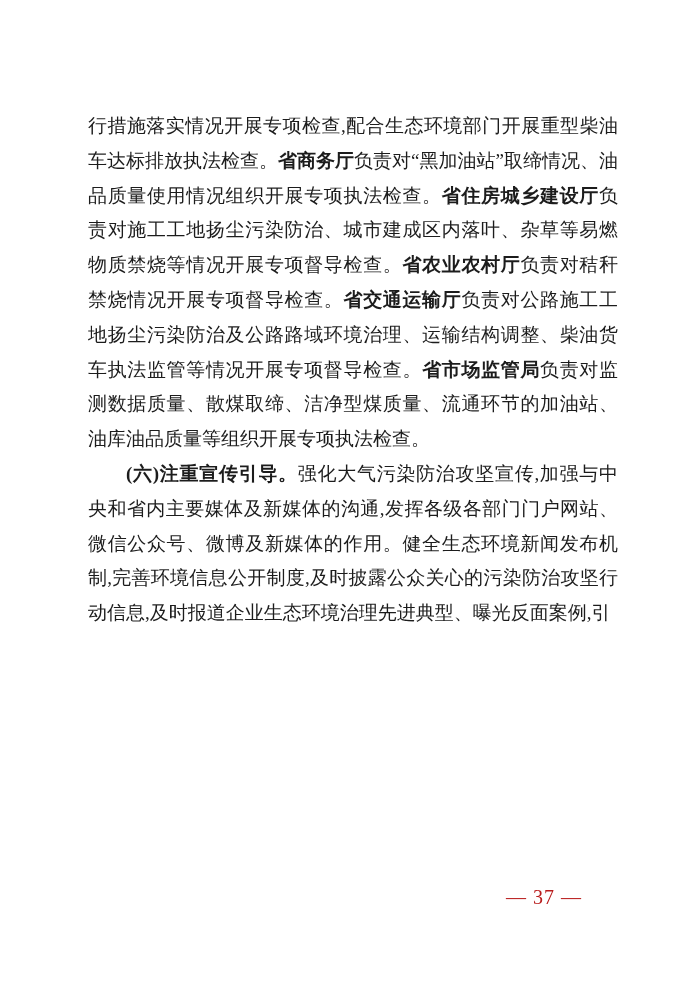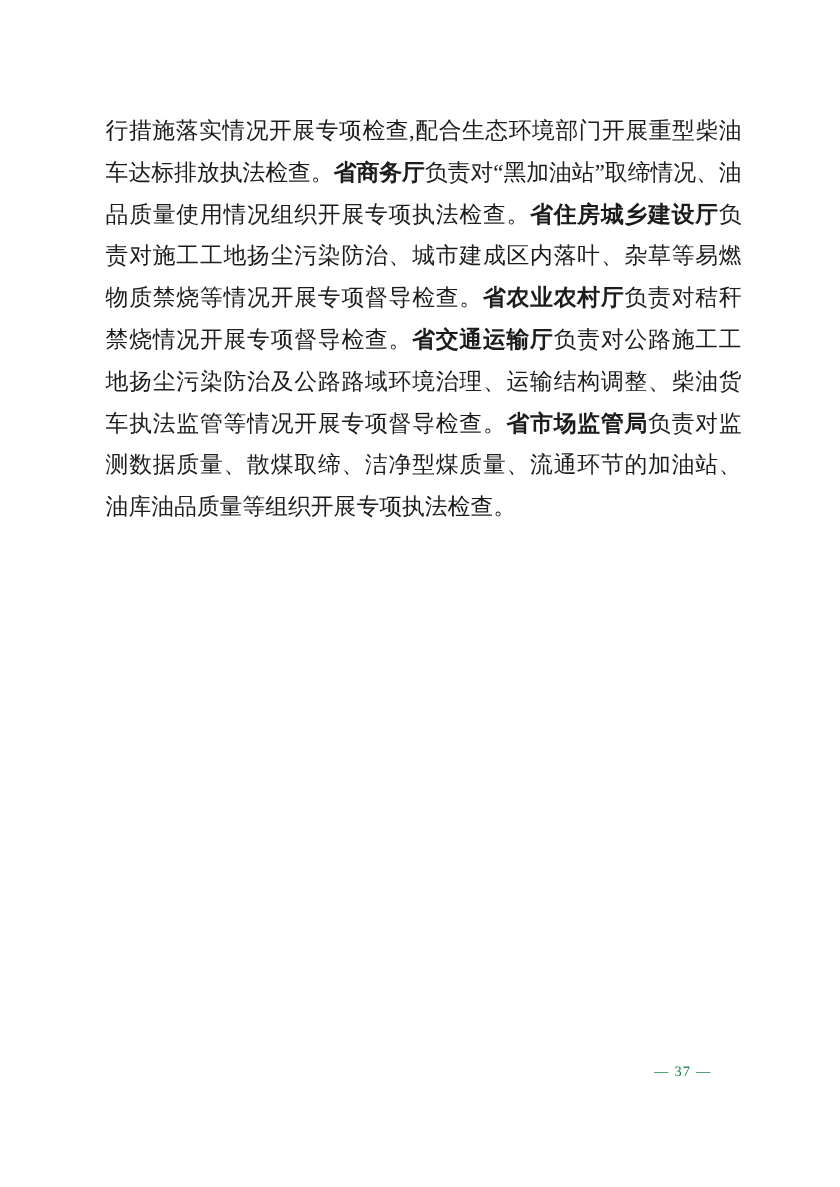--- a/index.html
+++ b/index.html
@@ -12,55 +12,58 @@
     width: 700px;
     height: 989px;
     background: #ffffff;
     font-family: "Liberation Serif", "DejaVu Serif", serif;
     color: #1c1c1c;
     overflow: hidden;
   }
   .text-block {
     position: absolute;
     left: 88px;
-    top: 93px;
+    top: 109px;
     width: 530px;
     font-size: 19px;
     line-height: 34.8px;
     text-align: justify;
   }
   .text-block p {
     margin: 0;
     padding: 0;
   }
   .text-block p.indent {
     text-indent: 2em;
   }
   .bold {
     font-weight: bold;
   }
   .page-number {
     position: absolute;
     top: 886px;
-    right: 107px;
-    font-size: 12px;
+    right: 118px;
+    font-size: 20px;
     letter-spacing: 1px;
-    color: #15803d;
+    color: #b91c1c;
   }
 </style>
 </head>
 <body>
 
 <div class="page">
 
   <div class="text-block">
 
     <p>
       <span>行措施落实情况开展专项检查,配合生态环境部门开展重型柴油车达标排放执法检查。</span><span class="bold">省商务厅</span><span>负责对“黑加油站”取缔情况、油品质量使用情况组织开展专项执法检查。</span><span class="bold">省住房城乡建设厅</span><span>负责对施工工地扬尘污染防治、城市建成区内落叶、杂草等易燃物质禁烧等情况开展专项督导检查。</span><span class="bold">省农业农村厅</span><span>负责对秸秆禁烧情况开展专项督导检查。</span><span class="bold">省交通运输厅</span><span>负责对公路施工工地扬尘污染防治及公路路域环境治理、运输结构调整、柴油货车执法监管等情况开展专项督导检查。</span><span class="bold">省市场监管局</span><span>负责对监测数据质量、散煤取缔、洁净型煤质量、流通环节的加油站、油库油品质量等组织开展专项执法检查。</span>
     </p>
 
 
+    <p class="indent">
+      <span class="bold">(六)注重宣传引导。</span><span>强化大气污染防治攻坚宣传,加强与中央和省内主要媒体及新媒体的沟通,发挥各级各部门门户网站、微信公众号、微博及新媒体的作用。健全生态环境新闻发布机制,完善环境信息公开制度,及时披露公众关心的污染防治攻坚行动信息,及时报道企业生态环境治理先进典型、曝光反面案例,引</span>
+    </p>
 
   </div>
 
   <div class="page-number">— 37 —</div>
 
 </div>
 
 </body></html>

